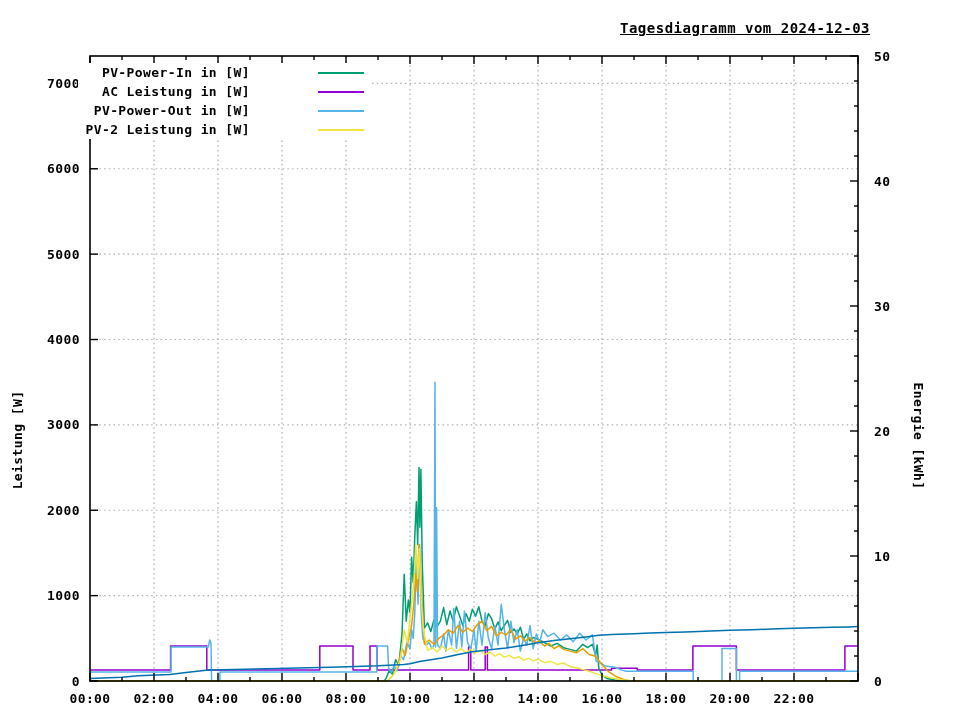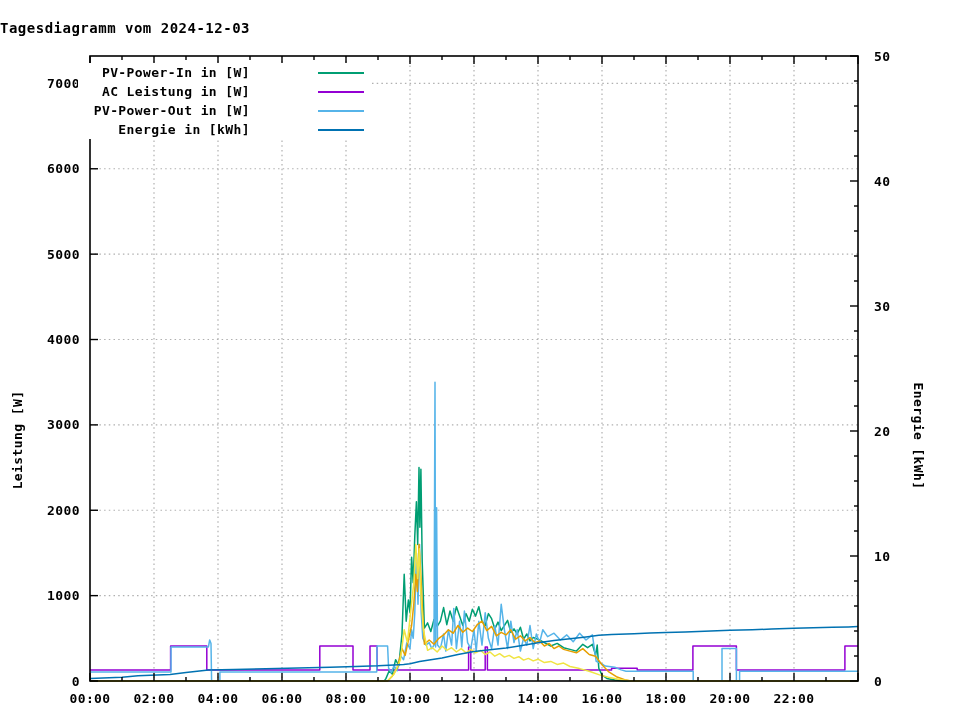--- a/index.html
+++ b/index.html
@@ -1,19 +1,19 @@
 <!DOCTYPE html>
 <html><head>
 <meta charset="utf-8">
 <style>
   html,body{margin:0;padding:0;background:#fff;}
   #stage{position:relative;width:960px;height:720px;background:#ffffff;overflow:hidden;
          font-family:"DejaVu Sans Mono",monospace;color:#000;}
-  #chart-title{position:absolute;left:0;top:20px;width:870px;text-align:left;
-               font:bold 14px "DejaVu Sans Mono",monospace;letter-spacing:.5px;}
+  #chart-title{position:absolute;left:0;top:20px;width:870px;text-align:right;
+               font:bold 14px "DejaVu Sans Mono",monospace;letter-spacing:.5px;text-decoration:underline;}
   svg{position:absolute;left:0;top:0;}
   svg text{font:bold 13px "DejaVu Sans Mono",monospace;letter-spacing:.4px;fill:#000;}
   .grid{stroke:#b0b0b0;stroke-width:1.2;stroke-dasharray:1.5,3.2;fill:none;}
   .frame{stroke:#000;stroke-width:1.6;fill:none;}
   .tick{stroke:#000;stroke-width:1.4;}
   .series{fill:none;stroke-width:1.5;stroke-linejoin:round;stroke-linecap:butt;}
   #legend{position:absolute;left:78px;top:63px;width:292px;background:#ffffff;}
   .legend-row{display:flex;align-items:center;height:19px;}
   .legend-label{width:172px;text-align:right;font:bold 13px "DejaVu Sans Mono",monospace;
                 letter-spacing:.4px;white-space:pre;}
@@ -172,17 +172,17 @@
     </div>
     <div class="legend-row">
       <span class="legend-label">AC Leistung in [W]</span>
       <span class="legend-swatch" style="background: rgb(148, 0, 211);"></span>
     </div>
     <div class="legend-row">
       <span class="legend-label">PV-Power-Out in [W]</span>
       <span class="legend-swatch" style="background: rgb(86, 180, 233);"></span>
     </div>
     <div class="legend-row">
-      <span class="legend-label">Energie in [kWh]</span>
-      <span class="legend-swatch" style="background: rgb(0, 114, 178);"></span>
+      <span class="legend-label">PV-2 Leistung in [W]</span>
+      <span class="legend-swatch" style="background: rgb(240, 228, 66);"></span>
     </div>
   </div>
 </div>
 
 </body></html>

